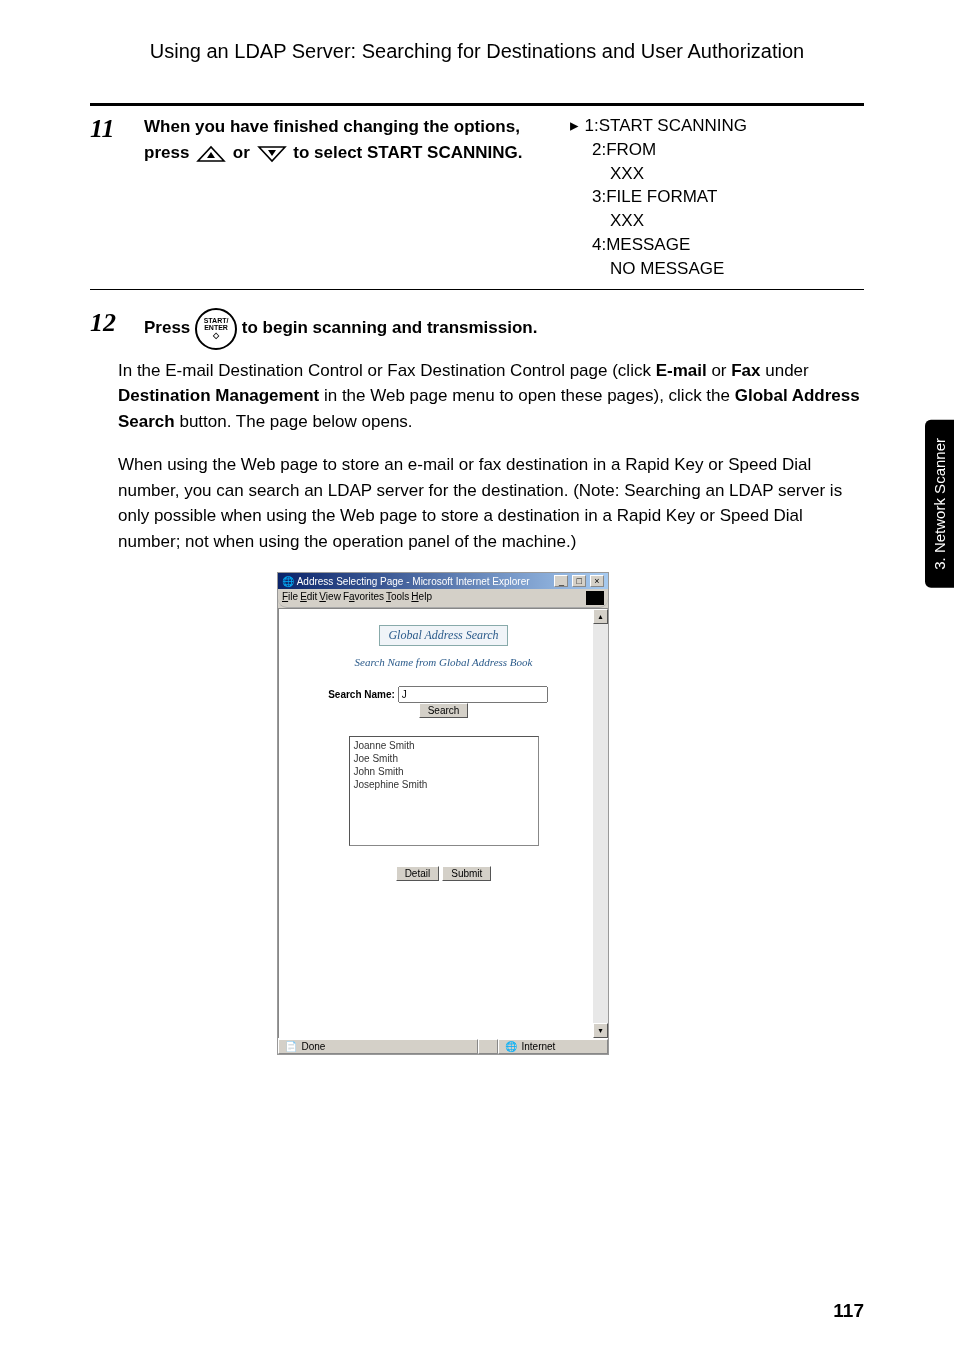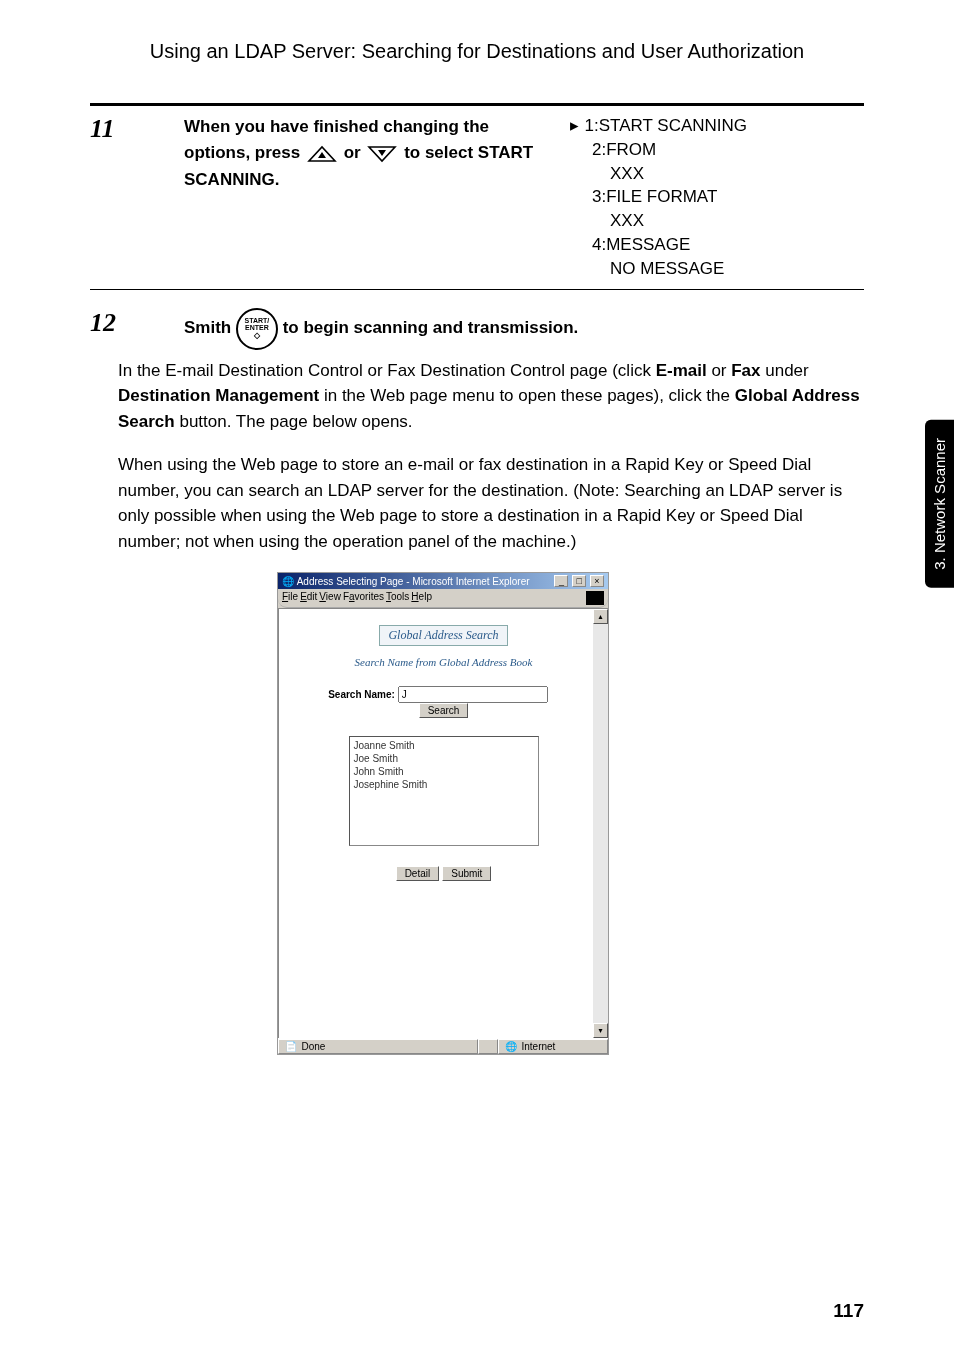--- a/index.html
+++ b/index.html
@@ -20,42 +20,41 @@
     margin-bottom: 40px;
   }
   .hr-thick {
     border: none;
     border-top: 3px solid #000;
     margin: 0 0 8px 0;
   }
   .step-row {
     display: flex;
     align-items: flex-start;
-    gap: 28px;
+    gap: 16px;
     margin-bottom: 8px;
   }
   .step-num {
     font-style: italic;
     font-weight: bold;
     font-size: 26px;
     font-family: "Times New Roman", serif;
     width: 38px;
     flex-shrink: 0;
   }
   .step-body {
     flex: 1;
     display: flex;
     gap: 20px;
   }
   .step-text {
     flex: 1;
     font-size: 17px;
     line-height: 1.55;
     font-weight: bold;
-    margin-left: 28px;
   }
   .display-box {
     width: 300px;
     font-family: Arial, sans-serif;
     font-size: 17px;
     line-height: 1.4;
     padding-left: 6px;
   }
   .display-box .indent { padding-left: 22px; }
   .display-box .arrow::before {
@@ -311,21 +310,21 @@
         <div class="indent" style="padding-left:40px">NO MESSAGE</div>
       </div>
     </div>
   </div>
 
   <hr class="hr-thin">
 
   <div class="step-row">
     <div class="step-num">12</div>
     <div class="step-text" style="flex:1">
-      <span>Smith </span>
+      <span>Press </span>
       <span class="round-key">
         <span class="tiny">START/</span>
         <span class="tiny">ENTER</span>
         <span class="diamond">◇</span>
       </span>
       <span> to begin scanning and transmission.</span>
     </div>
   </div>
 
 

